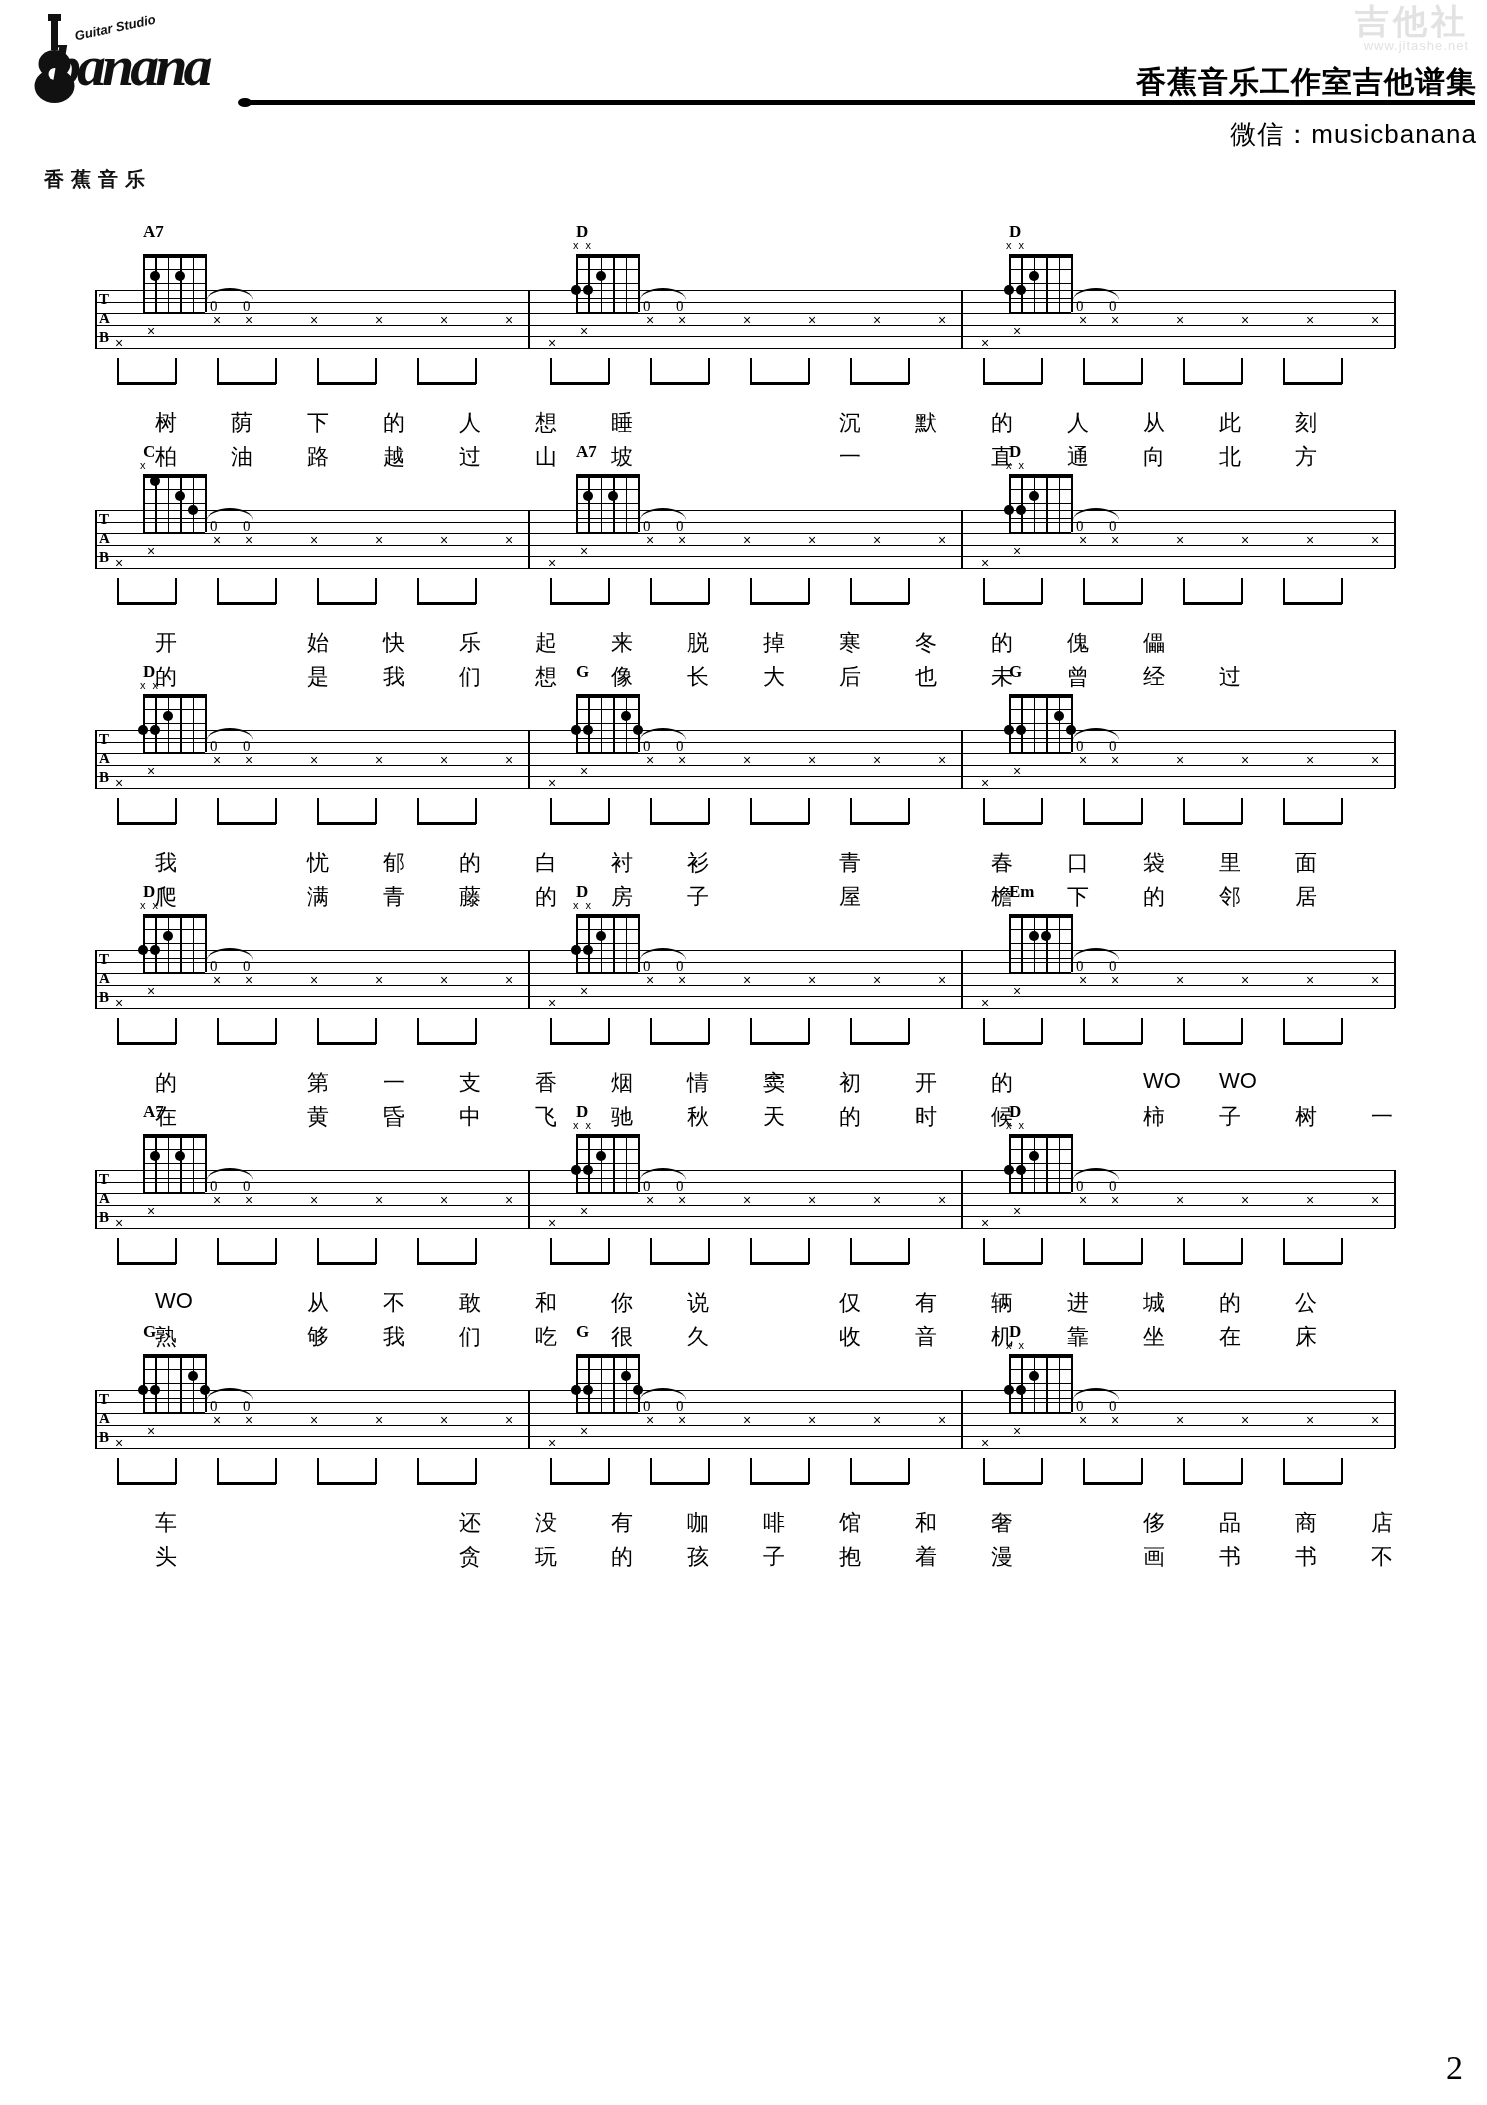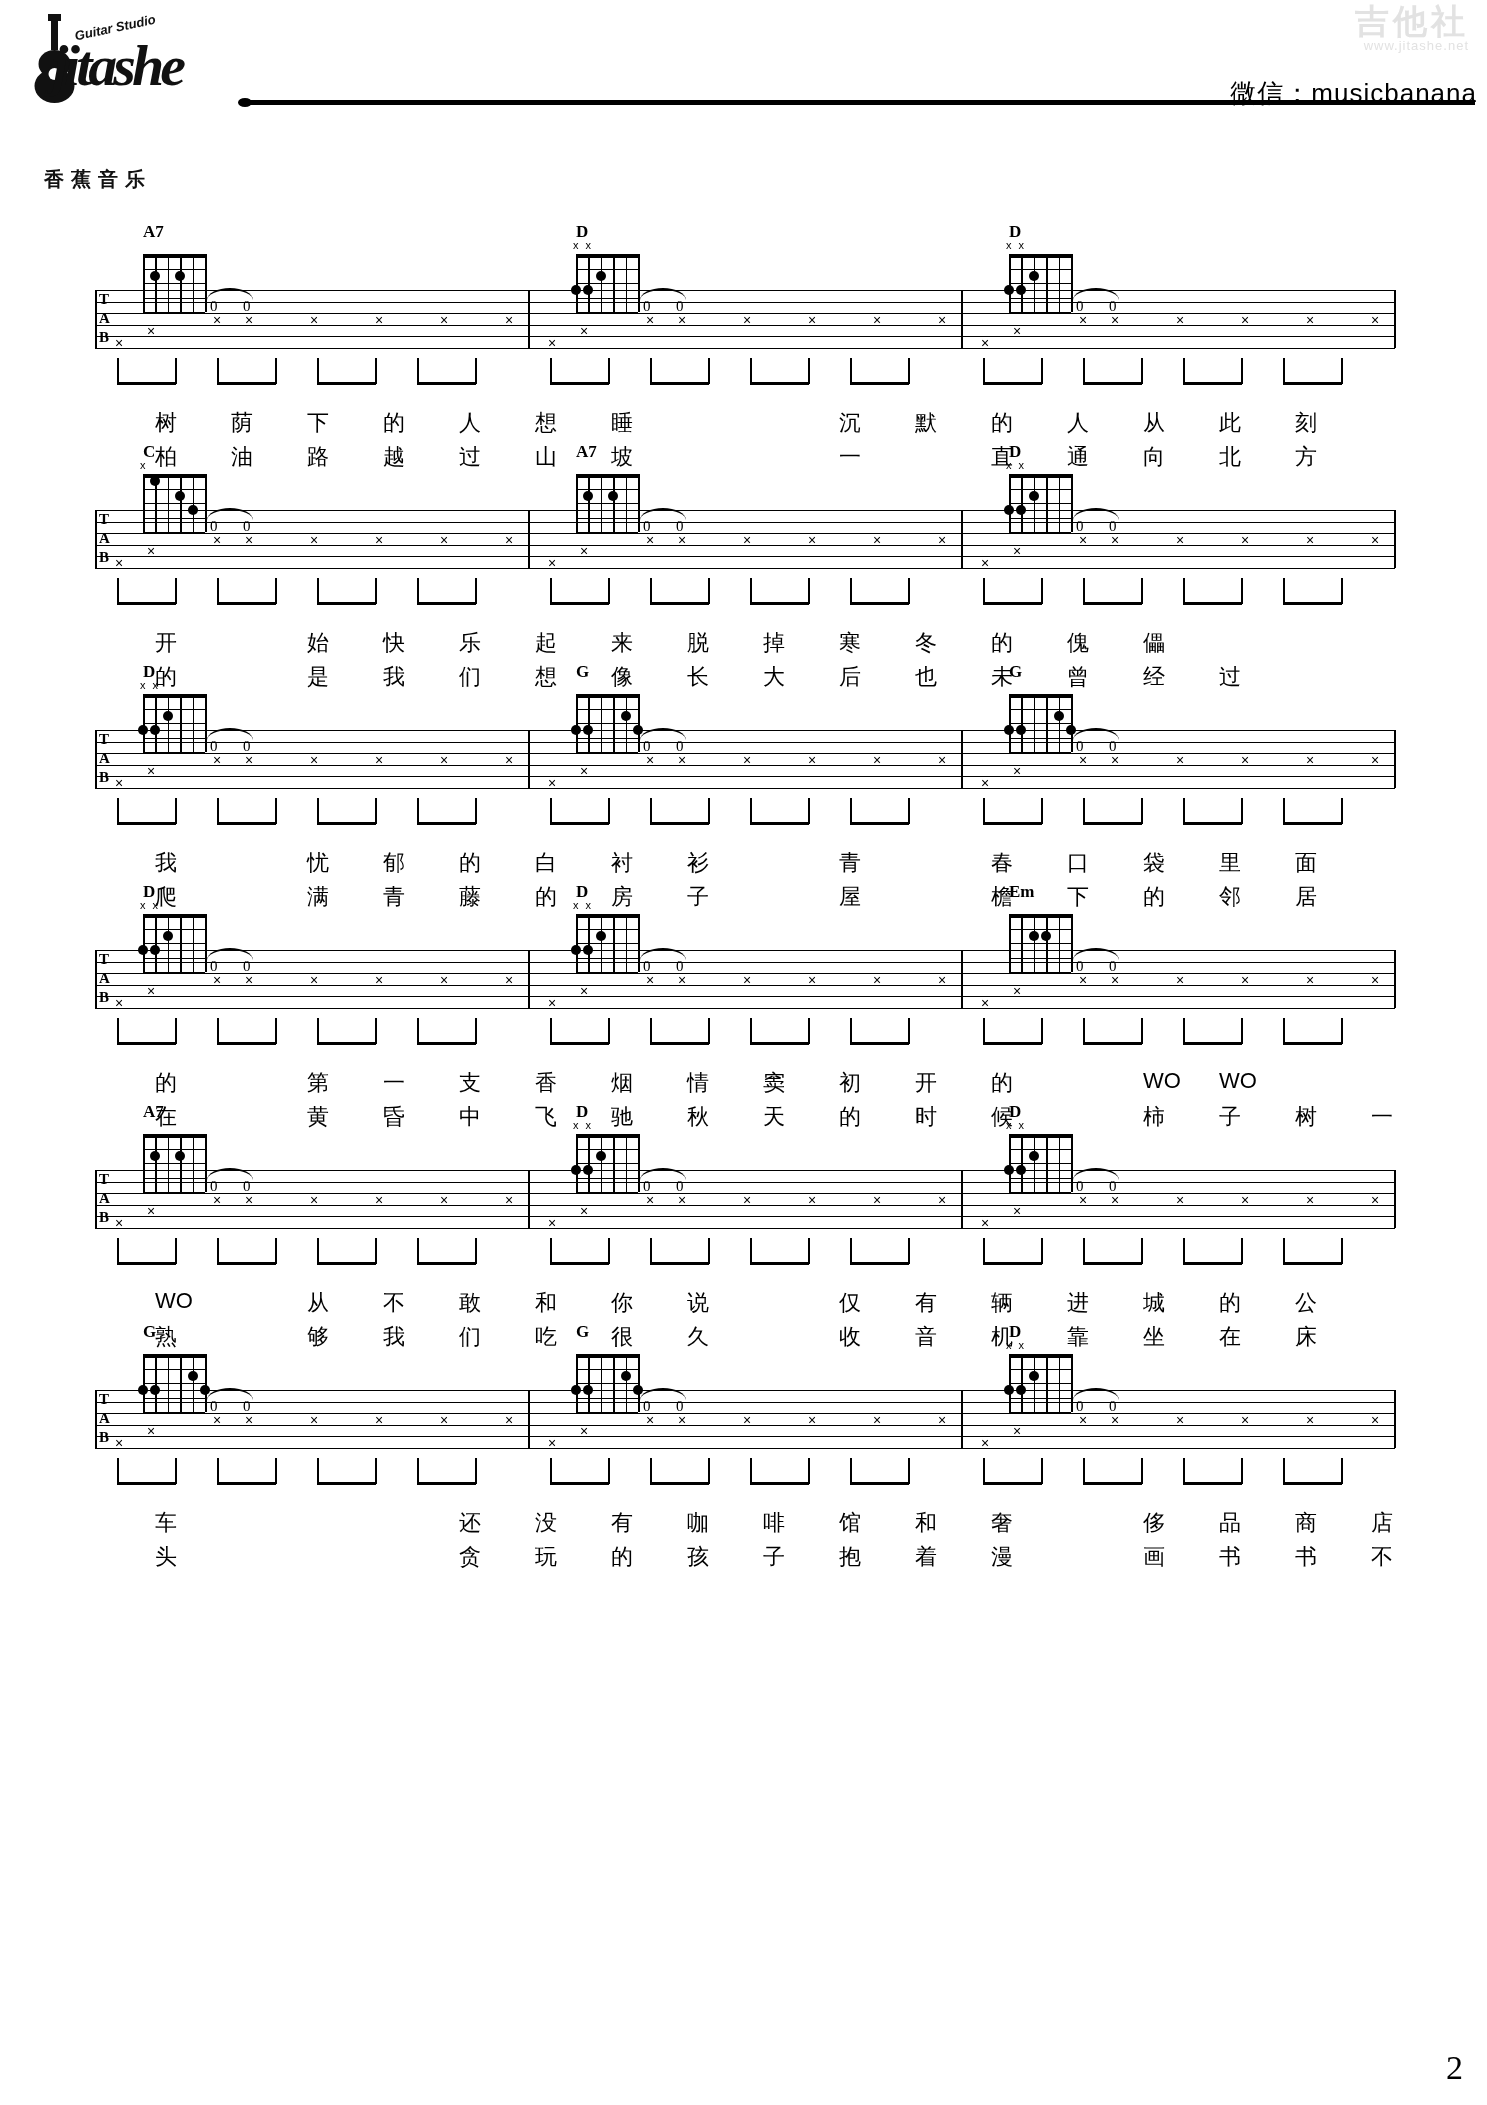--- a/index.html
+++ b/index.html
@@ -68,30 +68,31 @@
 
   <div class="logo">
     <svg class="guitar" viewBox="0 0 50 90">
       <rect x="21" y="2" width="7" height="34" fill="#111"></rect>
       <rect x="18" y="0" width="13" height="7" fill="#111"></rect>
       <ellipse cx="24.5" cy="50" rx="16" ry="14" fill="#111"></ellipse>
       <ellipse cx="24.5" cy="72" rx="20" ry="17" fill="#111"></ellipse>
       <circle cx="24.5" cy="60" r="6" fill="#fff"></circle>
     </svg>
     <div class="studio">Guitar Studio</div>
-    <div class="brandword">jitashe</div>
+    <div class="brandword">banana</div>
     <div class="cn">香蕉音乐</div>
   </div>
 
   <div class="watermark">
     <div class="wm1">吉他社</div>
     <div class="wm2">www.jitashe.net</div>
   </div>
 
   <div class="headline">
+    <div class="t1">香蕉音乐工作室吉他谱集</div>
     <div class="t2">
       <span>微信：</span><span class="wx">musicbanana</span>
     </div>
   </div>
   <div class="headrule"></div>
 
   <div class="pagenum">2</div>
 
   <div id="systems-host">
       <div class="system" style="top: 280px; height: 220px;">

